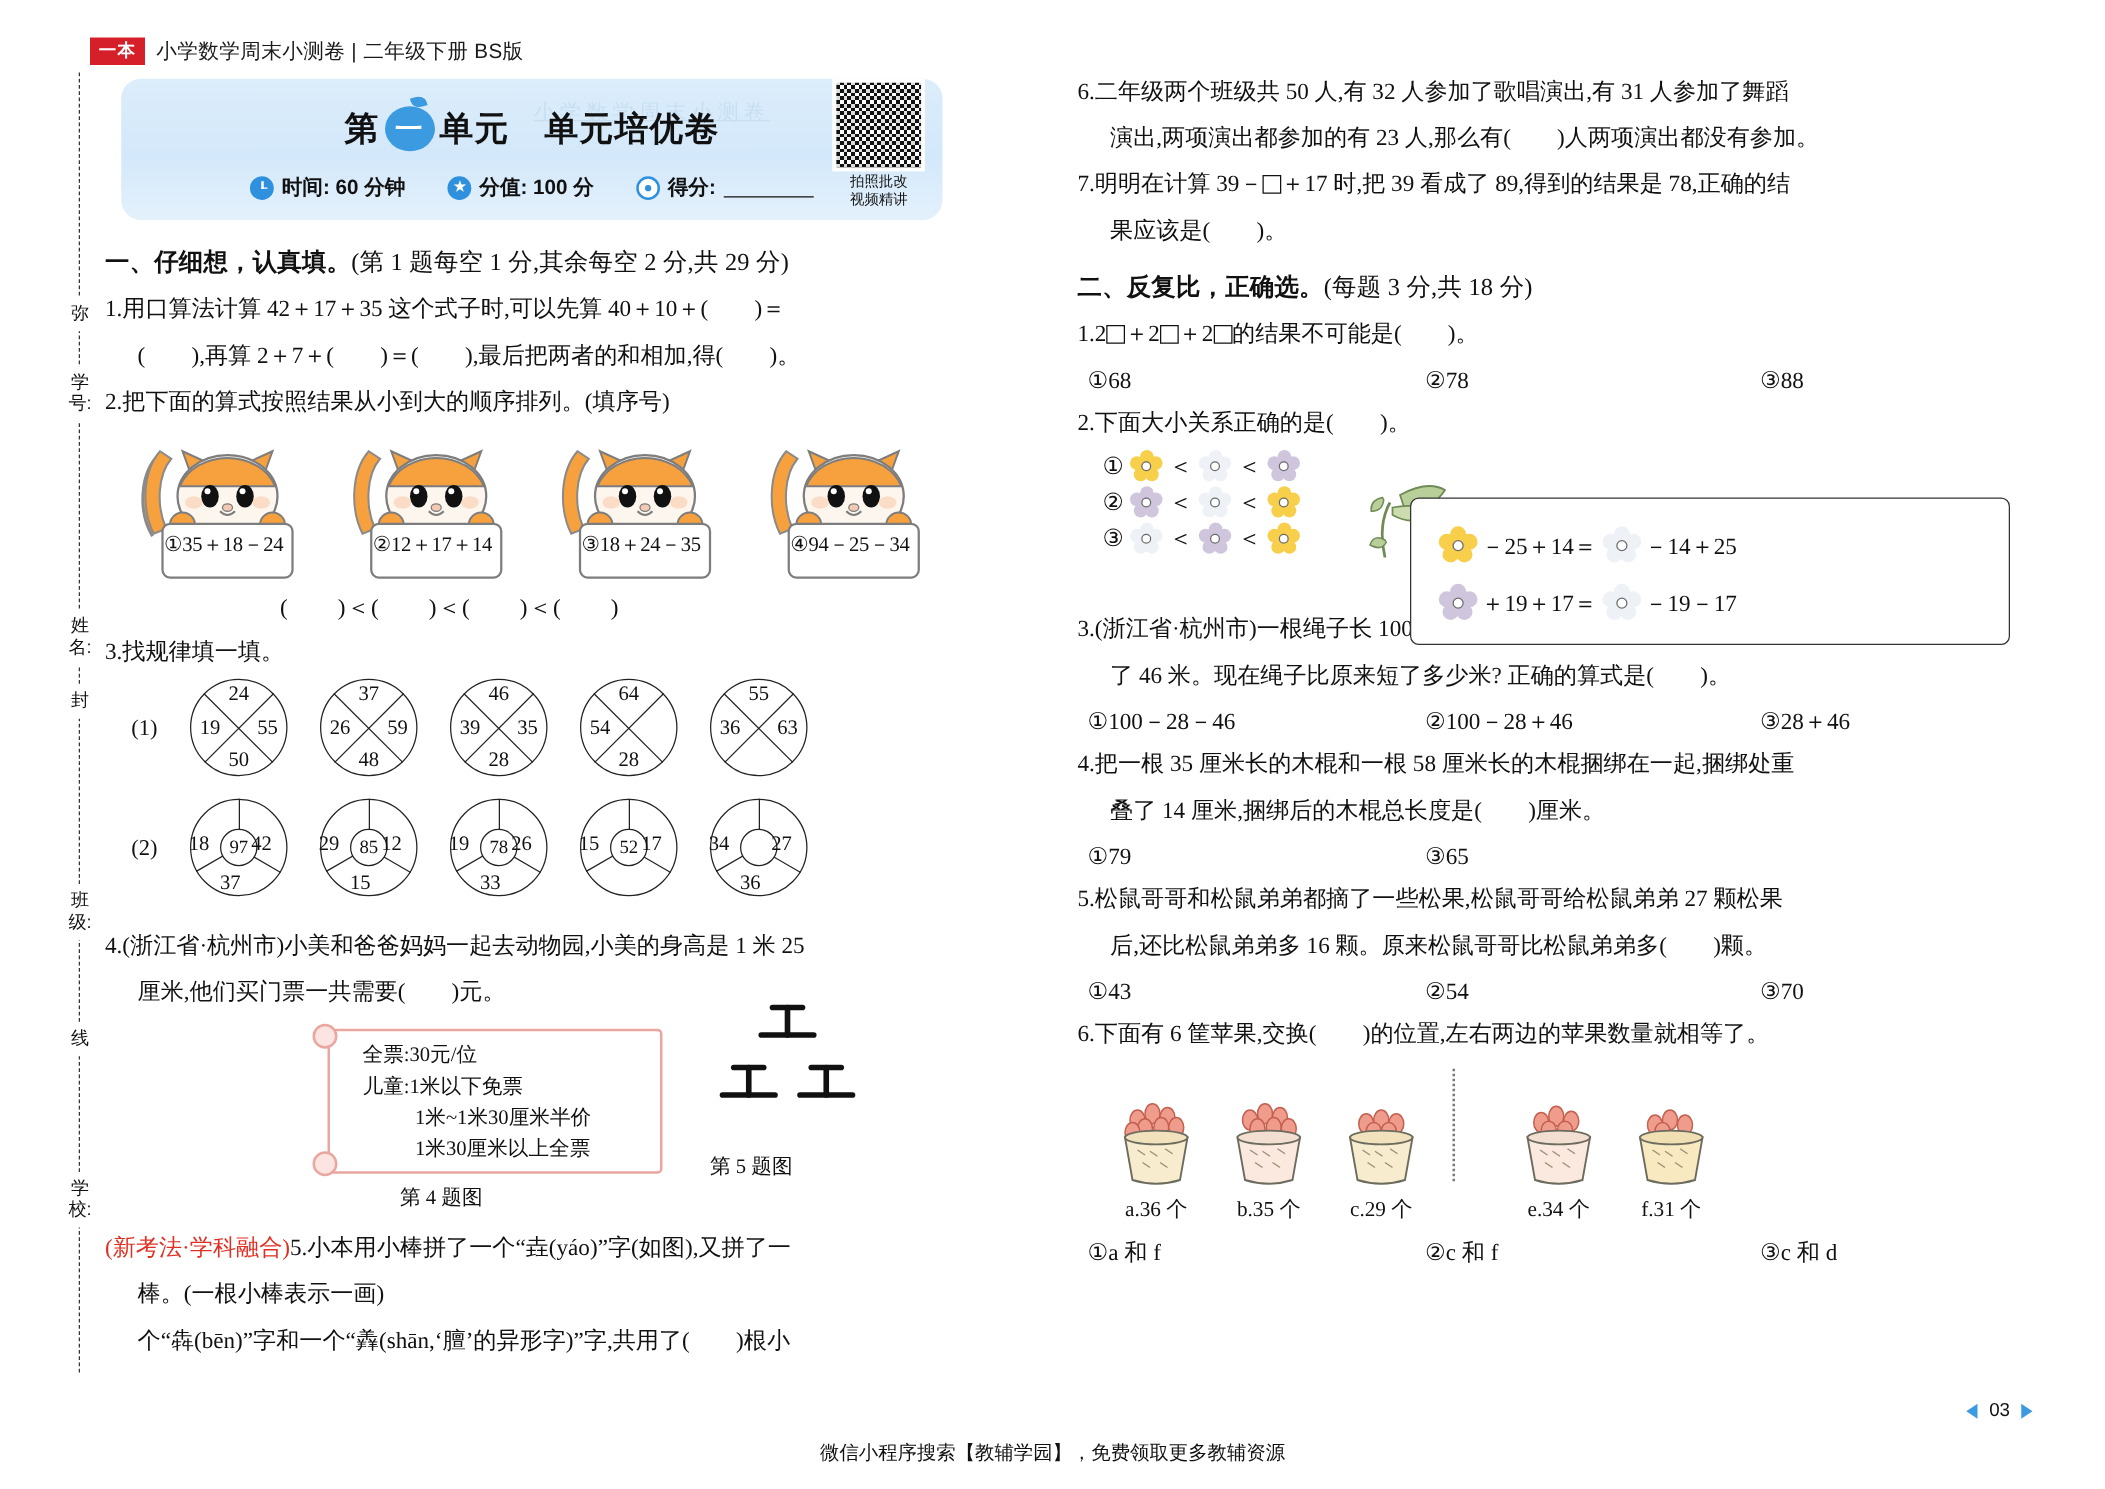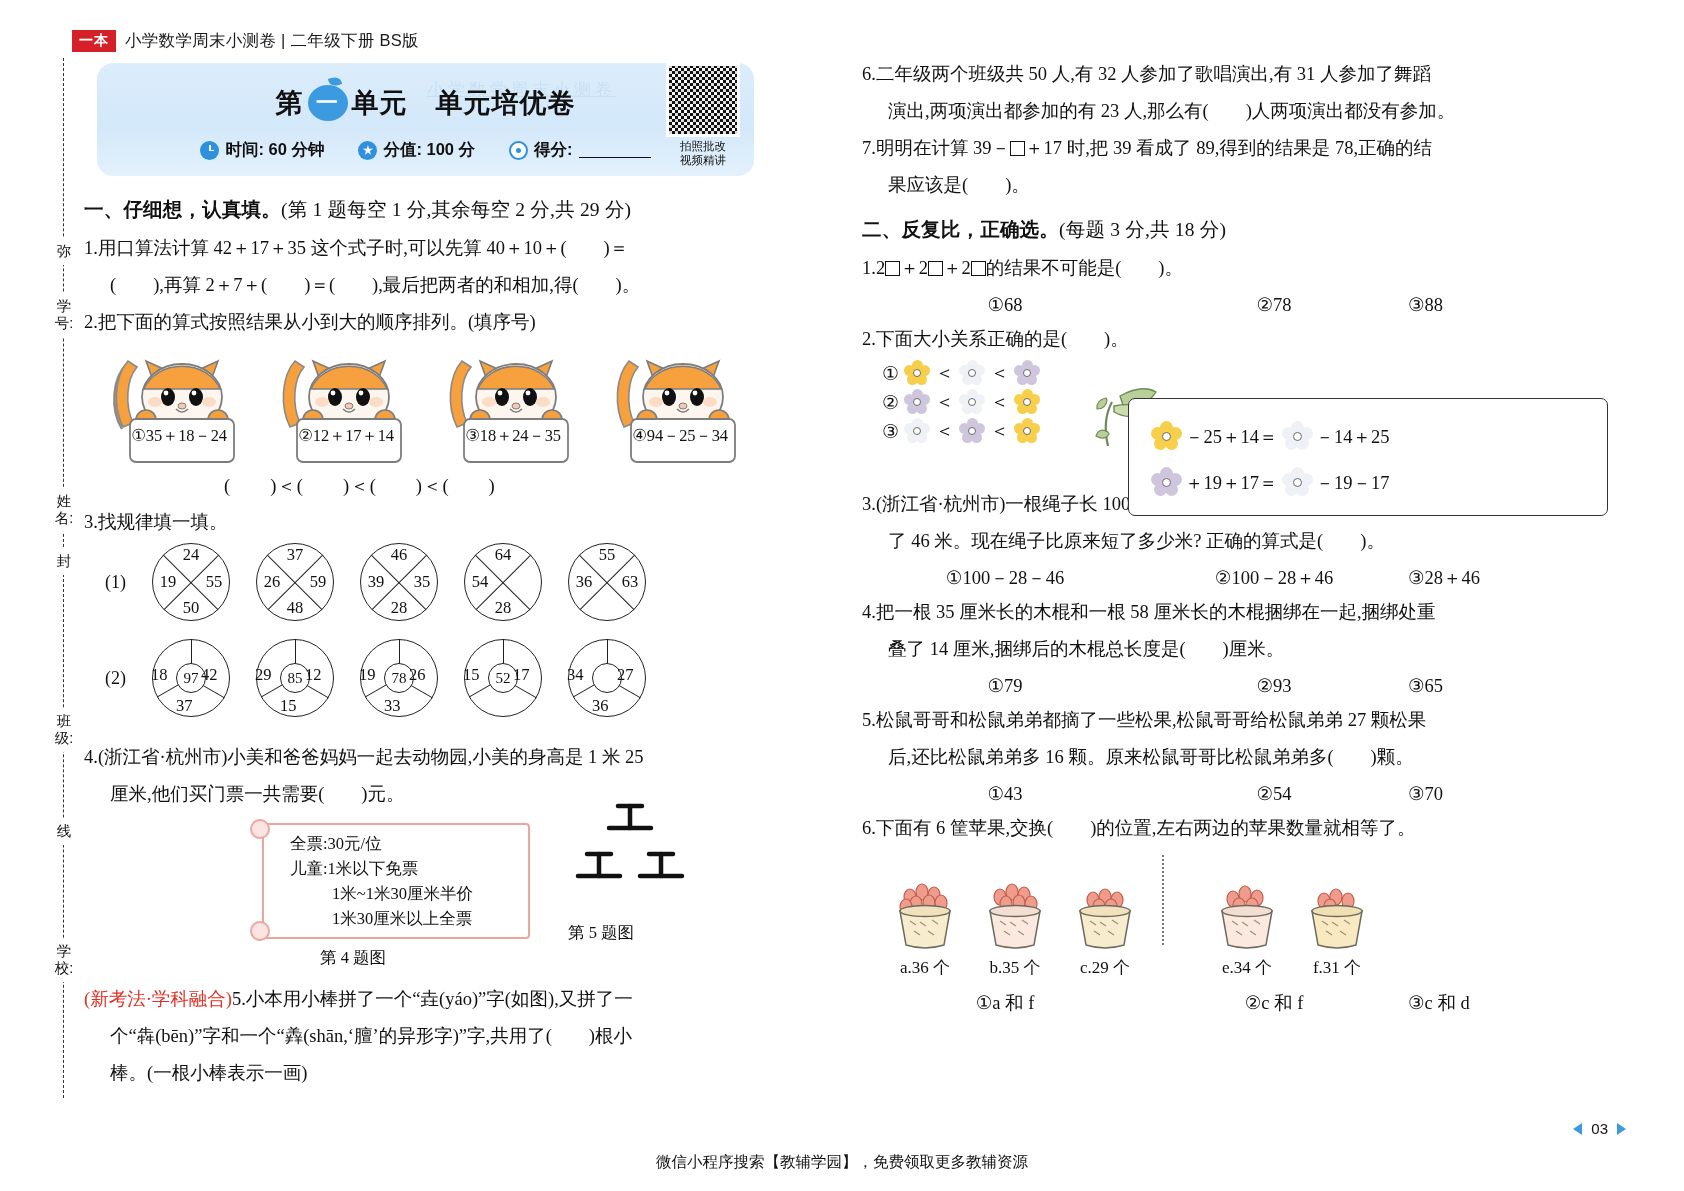--- a/index.html
+++ b/index.html
@@ -89,21 +89,21 @@
   .col-l { left:84px;  width:700px; }
   .col-r { left:862px; width:780px; top:58px; }
 
   .sec-head { font-family:"Liberation Sans", sans-serif; font-weight:bold; font-size:19.5px; margin:0 0 9px 0; letter-spacing:.2px;}
   .sec-head .pts { font-weight:normal; font-family:"Liberation Serif", serif; }
   .q { font-size:18.5px; line-height:33px; margin-bottom:4px; }
   .q2 { text-indent:26px; }
   .redtag { color:#e03024;text-align:center; }
   .boxsym { display:inline-block; width:15px; height:15px; border:1.4px solid #111; vertical-align:-2px; }
 
-  .opts { display:flex; font-size:18.5px; line-height:32px; margin:0 0 2px 8px;text-align:center;}
+  .opts { display:flex; font-size:18.5px; line-height:32px; margin:0 0 2px 8px;}
   .opts span { display:inline-block; }
   .opt1 { width:270px; } .opt2 { width:268px; }
 
   
   .cats { display:flex; gap:22px; margin:8px 0 0 22px; }
   .cat { width:145px; position:relative; height:120px; }
   .cat svg { position:absolute; left:0; top:0; }
   .cat .expr { position:absolute; left:8px; top:78px; width:130px; text-align:center;
      font-size:16.5px; letter-spacing:-.2px;}
   .cmp-row { margin:6px 0 0 140px; font-size:18.5px; letter-spacing:1px;}
@@ -442,22 +442,22 @@
         <div style="text-indent:42px">1米~1米30厘米半价</div>
         <div style="text-indent:42px">1米30厘米以上全票</div>
       </div>
     </div>
 
     <div class="fig-cap" style="position:relative; margin:4px 0 0 236px">第 4 题图</div>
 
     <div class="q" style="margin-top:14px">
       <span class="redtag">(新考法·学科融合)</span><span>5.小本用小棒拼了一个“垚(yáo)”字(如图),又拼了一</span>
     </div>
+    <div class="q q2">棒。(一根小棒表示一画)</div>
     <div class="q q2">个“犇(bēn)”字和一个“羴(shān,‘膻’的异形字)”字,共用了(　　)根小</div>
-    <div class="q q2">棒。(一根小棒表示一画)</div>
   </div>
 
   <div class="glyphfig">
     <svg width="130" height="110" viewBox="0 0 130 110">
       <g stroke="#111" stroke-width="4.5" stroke-linecap="round">
         <line x1="53" y1="6" x2="77" y2="6"></line>
         <line x1="65" y1="6" x2="65" y2="28"></line>
         <line x1="44" y1="28" x2="86" y2="28"></line>
         <line x1="22" y1="54" x2="46" y2="54"></line>
         <line x1="34" y1="54" x2="34" y2="76"></line>
@@ -587,21 +587,20 @@
     <div class="opts">
       <span class="opt1">①100－28－46</span>
       <span class="opt2">②100－28＋46</span>
       <span>③28＋46</span>
     </div>
 
     <div class="q">4.把一根 35 厘米长的木棍和一根 58 厘米长的木棍捆绑在一起,捆绑处重</div>
     <div class="q q2">叠了 14 厘米,捆绑后的木棍总长度是(　　)厘米。</div>
     <div class="opts">
       <span class="opt1">①79</span>
-      <span class="opt2">②93</span>
       <span>③65</span>
     </div>
 
     <div class="q">5.松鼠哥哥和松鼠弟弟都摘了一些松果,松鼠哥哥给松鼠弟弟 27 颗松果</div>
     <div class="q q2">后,还比松鼠弟弟多 16 颗。原来松鼠哥哥比松鼠弟弟多(　　)颗。</div>
     <div class="opts">
       <span class="opt1">①43</span>
       <span class="opt2">②54</span>
       <span>③70</span>
     </div>

